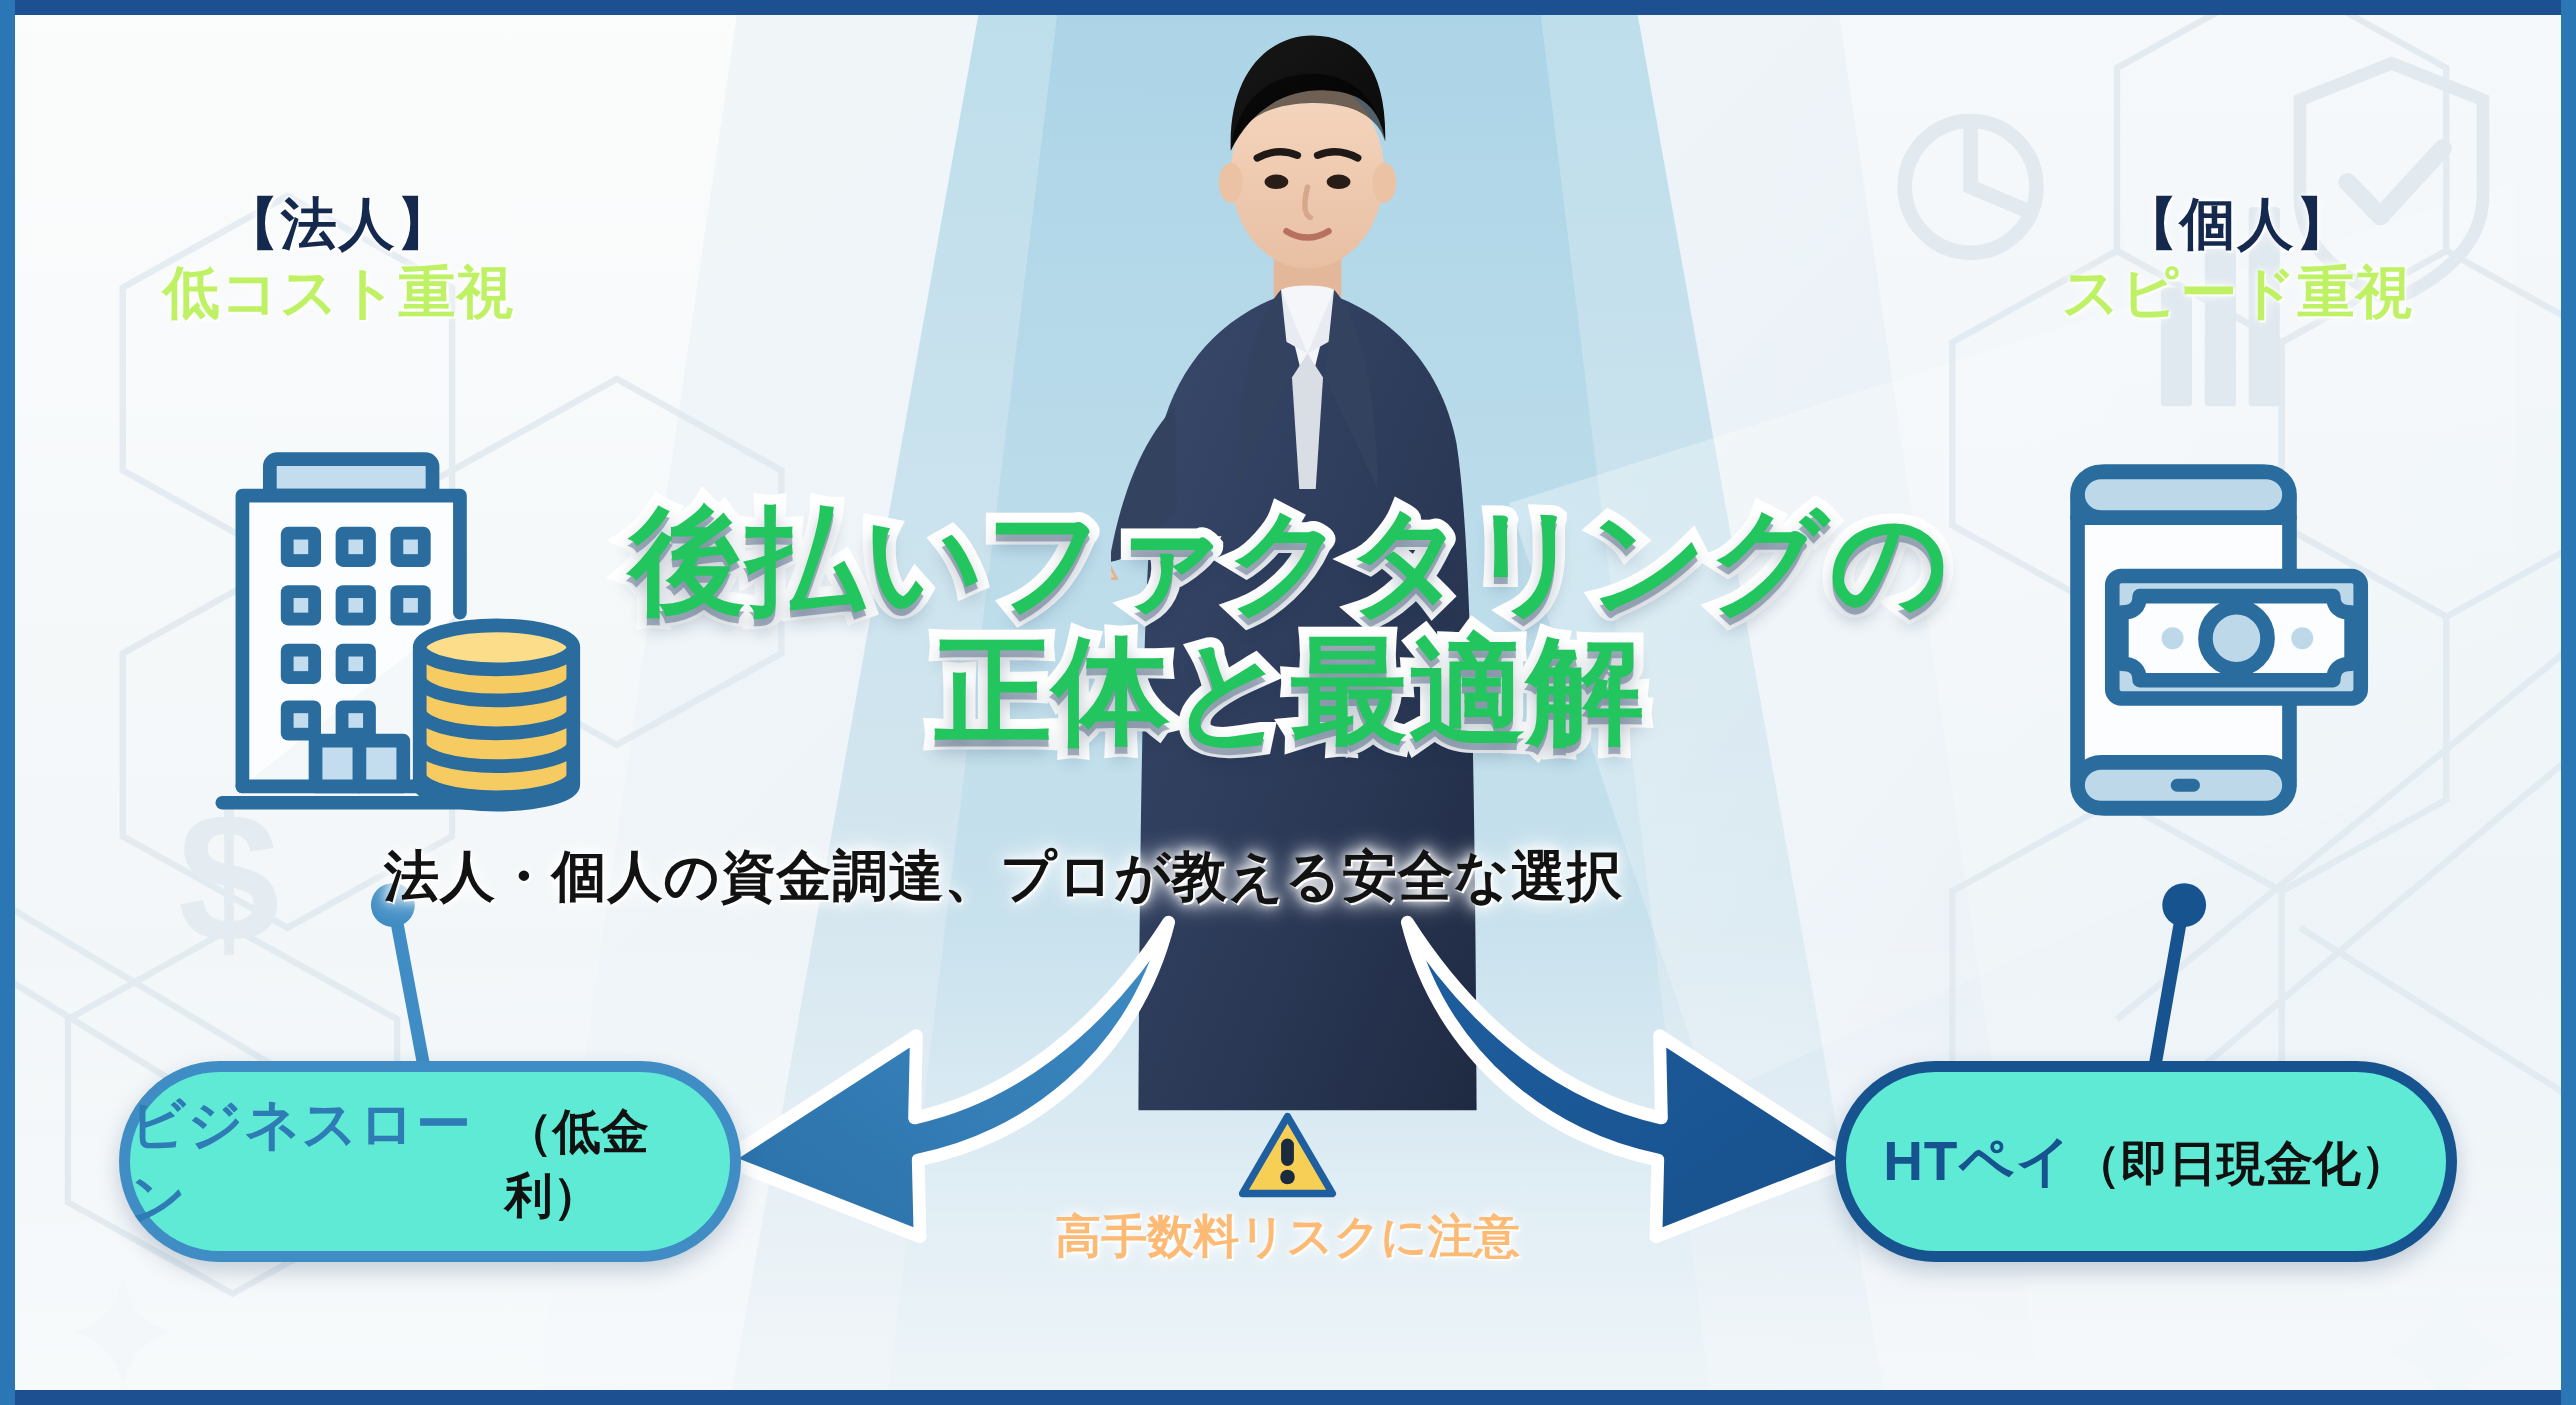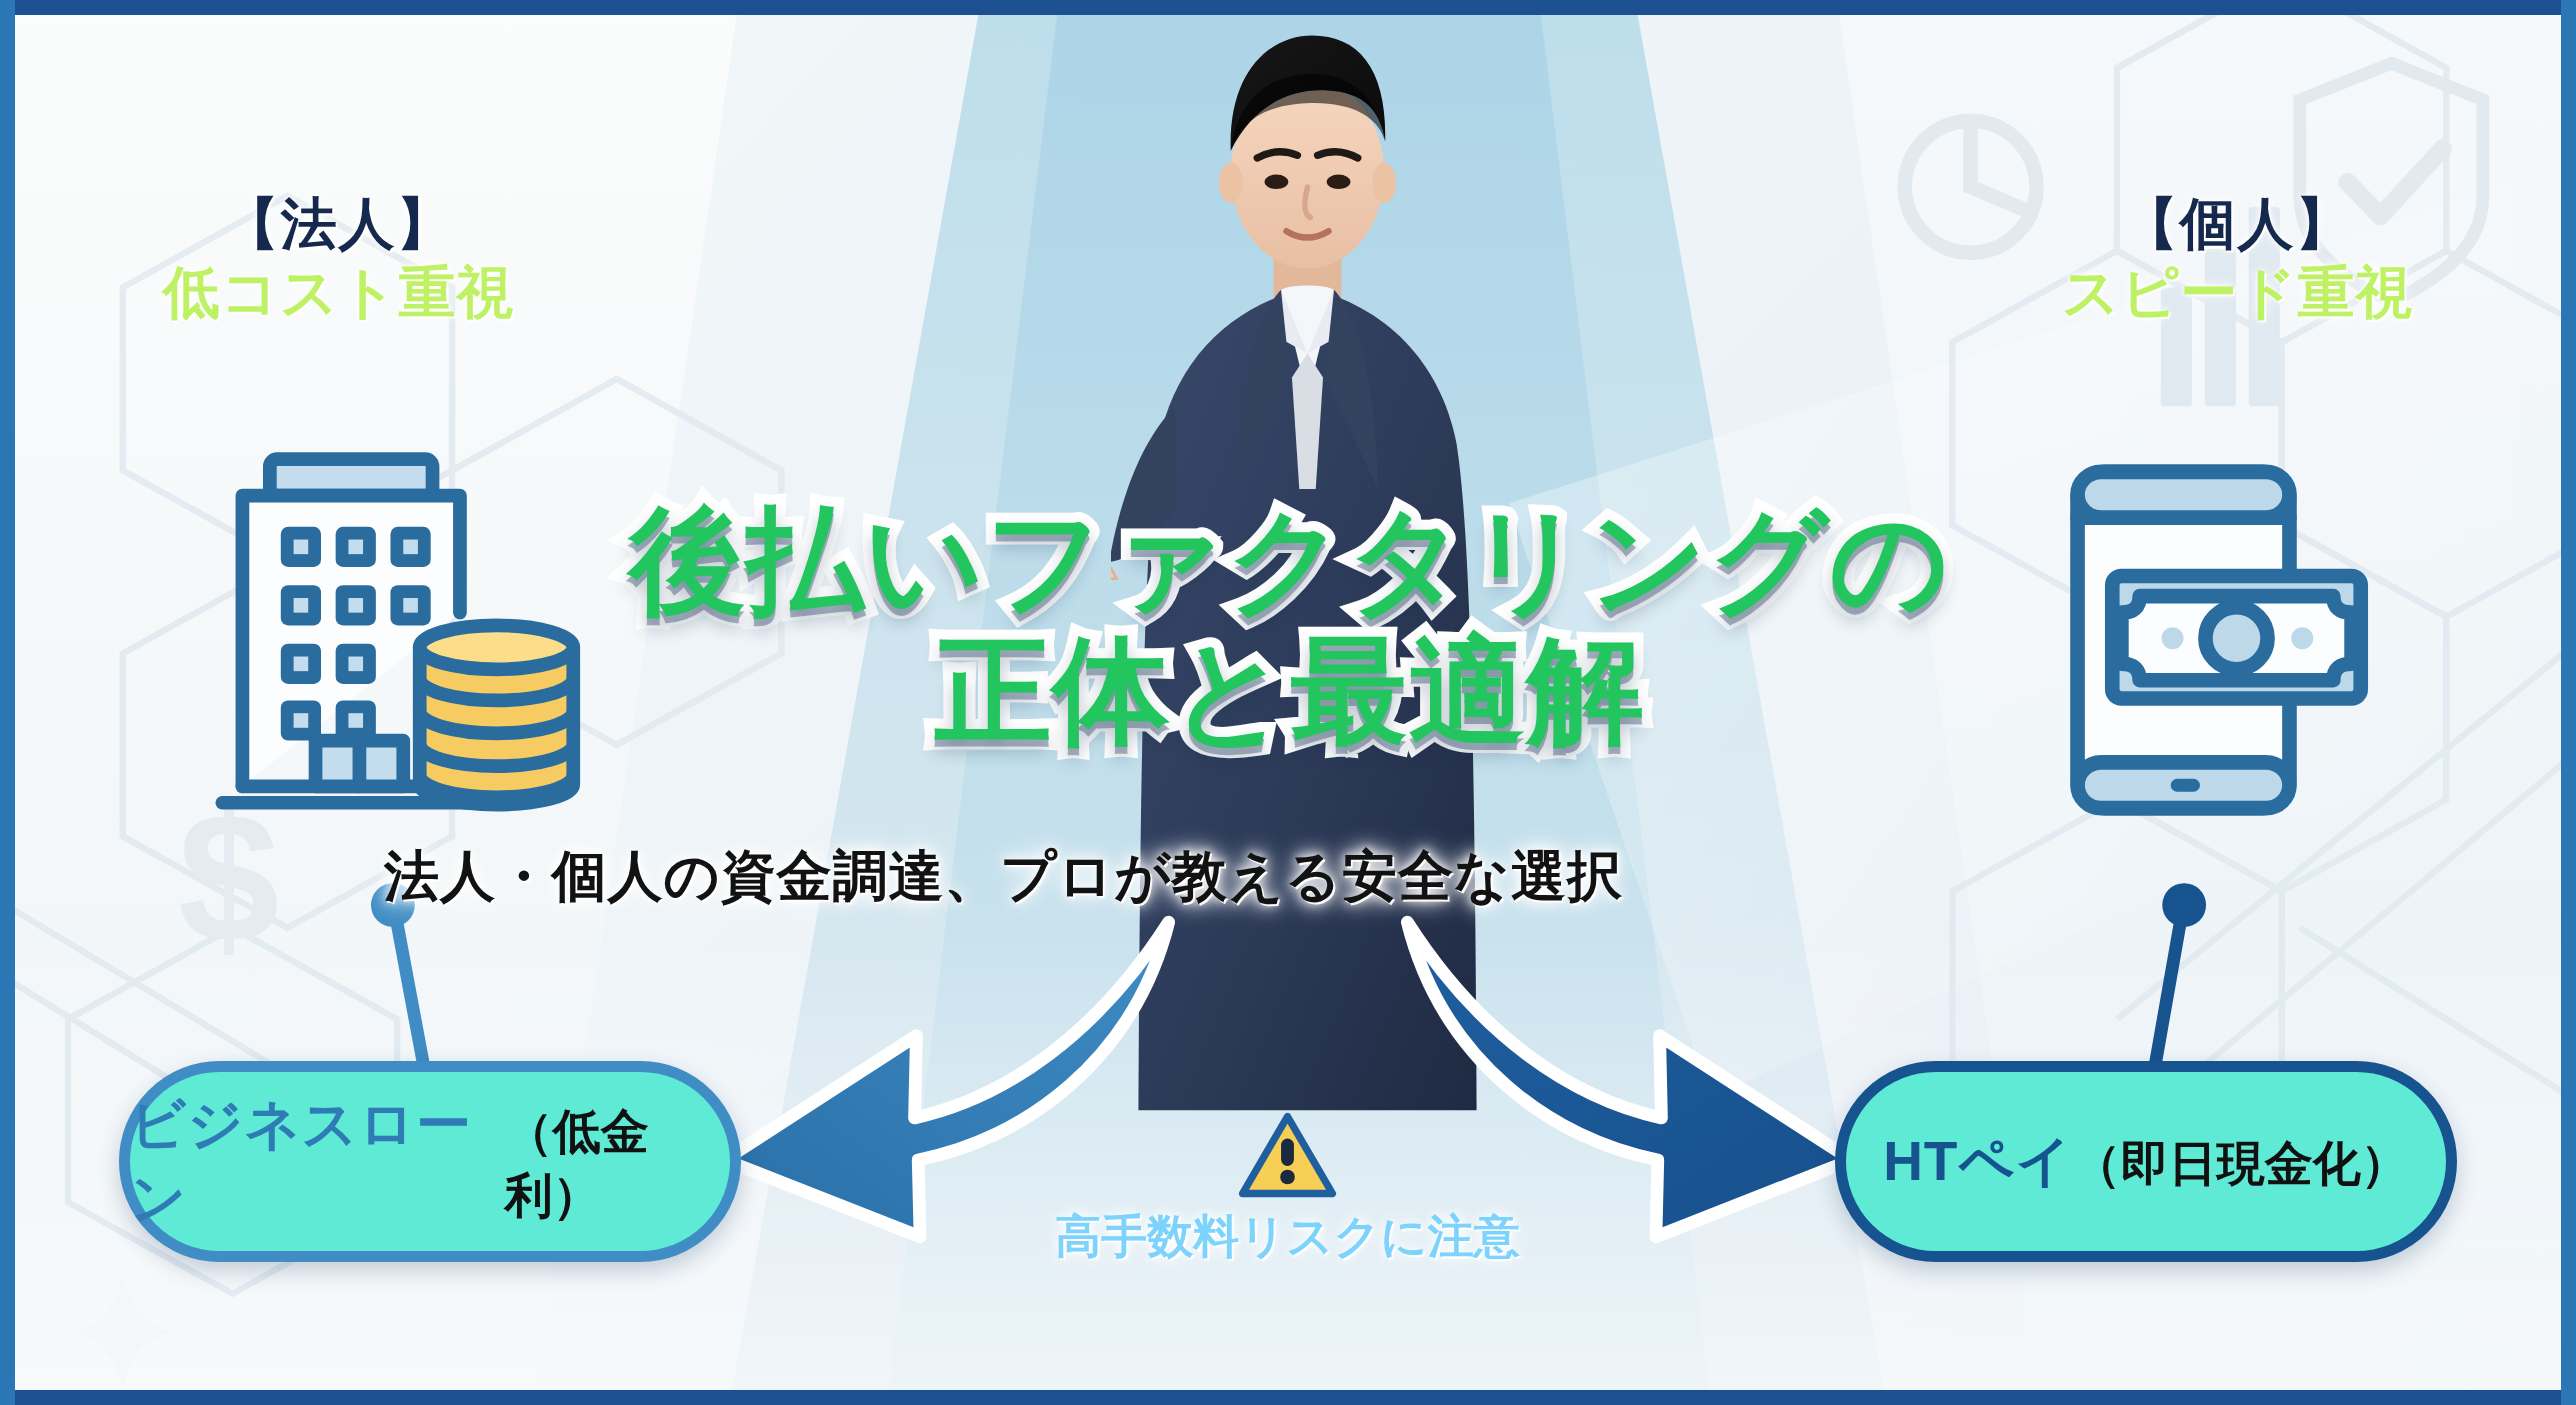--- a/index.html
+++ b/index.html
@@ -126,21 +126,21 @@
   #pill-left .line1{ color:#2f7bb5; }
   #pill-right .line1{ color:#16538f; }
   .pill .line2{ font-size:48px; font-weight:bold; color:#111; margin-top:5.5px; letter-spacing:0; }
 
   
   #warning-block{
     position:absolute; left:1068px; top:1111px; width:439px; z-index:28;
     display:flex; flex-direction:column; align-items:center;
   }
   #warning-block .wtext{
-    margin-top:7.3px; font-size:46px; font-weight:bold; color:#7dd3fc; white-space:nowrap;
+    margin-top:7.3px; font-size:46px; font-weight:bold; color:#fdba74; white-space:nowrap;
     text-shadow:0 0 9.1px #fff,0 0 16.5px #fff, 1.8px 1.8px 0 rgba(255,255,255,.95);
   }
 </style>
 </head>
 <body>
 
 <div id="canvas">
 
   <div class="bg-base"></div>
   <div class="bg-left-wedge"></div>

